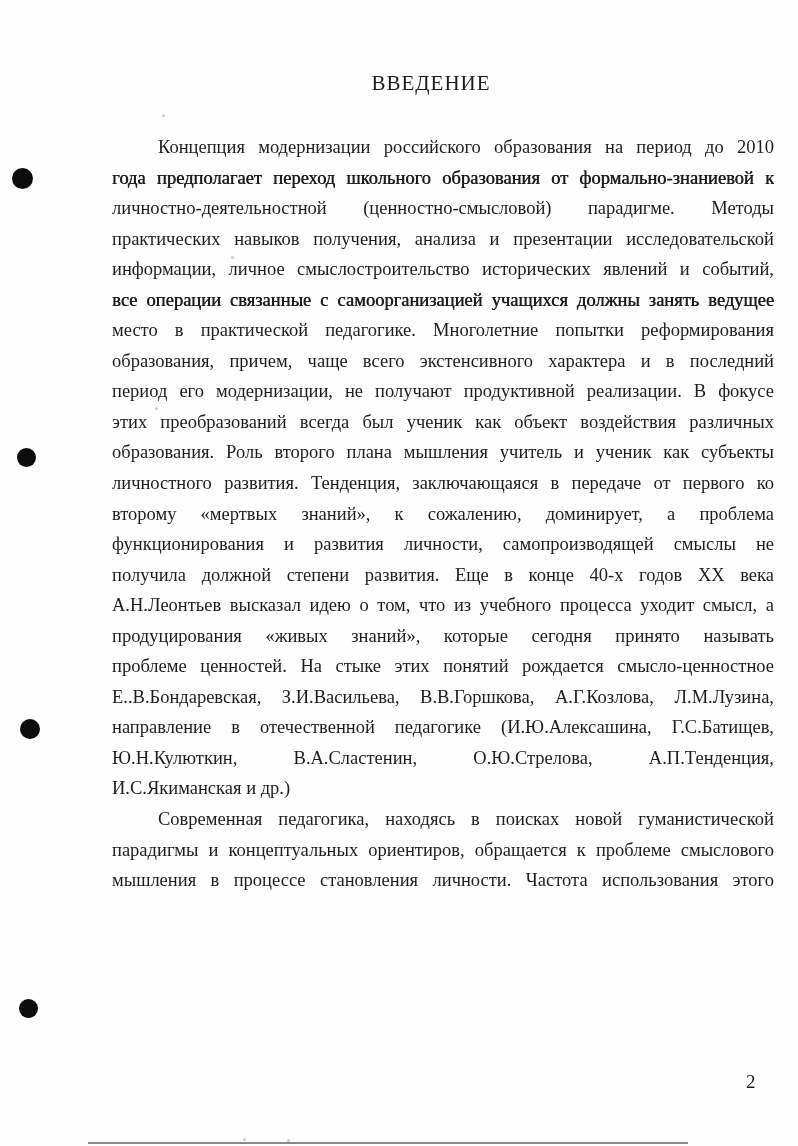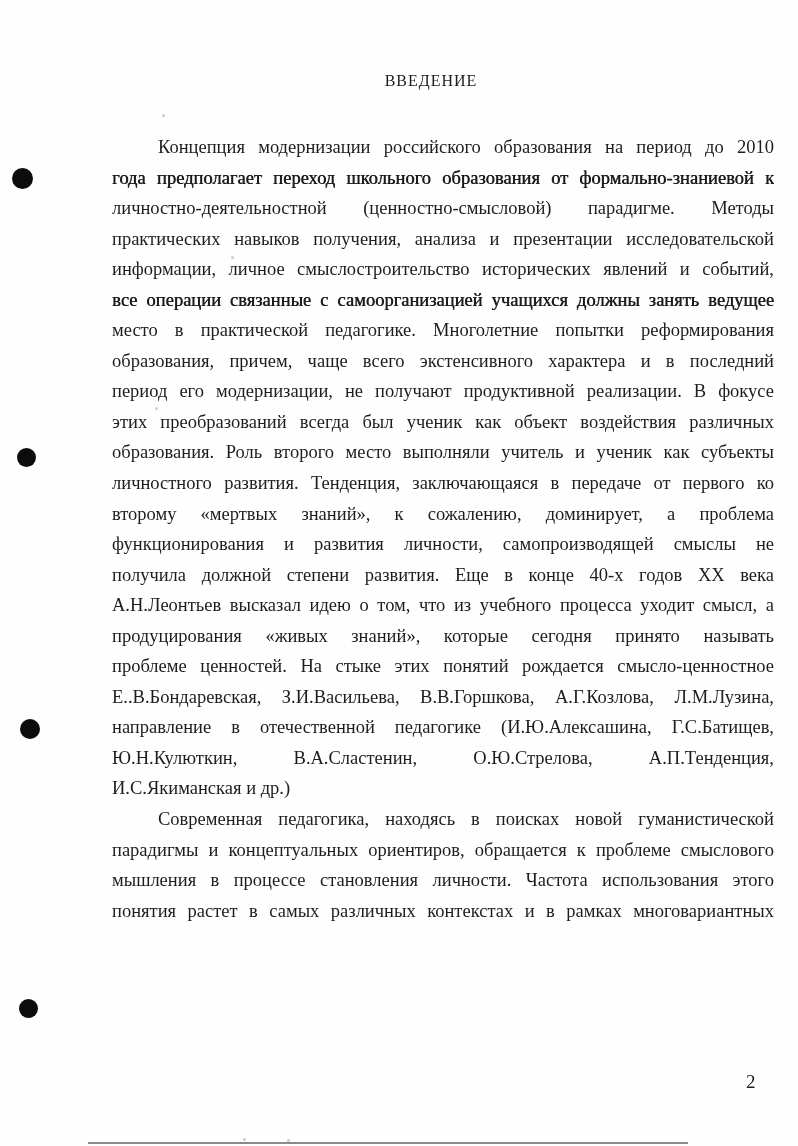--- a/index.html
+++ b/index.html
@@ -12,21 +12,21 @@
     font-family: "Liberation Serif", "DejaVu Serif", serif;
     color: #1d1d1d;
   }
   .title {
     position: absolute;
     top: 73px;
     left: 100px;
     width: 662px;
     margin: 0;
     text-align: center;
-    font-size: 16px;
+    font-size: 21px;
     font-weight: normal;
     letter-spacing: 1px;
     line-height: 1;
   }
   .body-text {
     position: absolute;
     top: 132px;
     left: 112px;
     width: 662px;
     font-size: 18.5px;
@@ -78,36 +78,35 @@
       <div class="line indent">Концепция модернизации российского образования на период до 2010</div>
       <div class="line dark">года предполагает переход школьного образования от формально-знаниевой к</div>
       <div class="line">личностно-деятельностной (ценностно-смысловой) парадигме. Методы</div>
       <div class="line">практических навыков получения, анализа и презентации исследовательской</div>
       <div class="line">информации, личное смыслостроительство исторических явлений и событий,</div>
       <div class="line dark">все операции связанные с самоорганизацией учащихся должны занять ведущее</div>
       <div class="line">место в практической педагогике. Многолетние попытки реформирования</div>
       <div class="line">образования, причем, чаще всего экстенсивного характера и в последний</div>
       <div class="line">период его модернизации, не получают продуктивной реализации. В фокусе</div>
       <div class="line">этих преобразований всегда был ученик как объект воздействия различных</div>
-      <div class="line">образования. Роль второго место выполняли учитель и ученик как субъекты</div>
+      <div class="line">образования. Роль второго плана мышления учитель и ученик как субъекты</div>
       <div class="line">личностного развития. Тенденция, заключающаяся в передаче от первого ко</div>
       <div class="line">второму «мертвых знаний», к сожалению, доминирует, а проблема</div>
       <div class="line">функционирования и развития личности, самопроизводящей смыслы не</div>
       <div class="line">получила должной степени развития. Еще в конце 40-х годов XX века</div>
       <div class="line">А.Н.Леонтьев высказал идею о том, что из учебного процесса уходит смысл, а</div>
       <div class="line">продуцирования «живых знаний», которые сегодня принято называть</div>
       <div class="line">проблеме ценностей. На стыке этих понятий рождается смысло-ценностное</div>
       <div class="line">Е..В.Бондаревская, З.И.Васильева, В.В.Горшкова, А.Г.Козлова, Л.М.Лузина,</div>
       <div class="line">направление в отечественной педагогике (И.Ю.Алексашина, Г.С.Батищев,</div>
       <div class="line">Ю.Н.Кулюткин, В.А.Сластенин, О.Ю.Стрелова, А.П.Тенденция,</div>
       <div class="line end">И.С.Якиманская и др.)</div>
       <div class="line indent">Современная педагогика, находясь в поисках новой гуманистической</div>
       <div class="line">парадигмы и концептуальных ориентиров, обращается к проблеме смыслового</div>
       <div class="line">мышления в процессе становления личности. Частота использования этого</div>
-      <div class="line">понятия растет в самых различных контекстах и в рамках многовариантных</div>
     </div>
 
   <div class="page-number">2</div>
 
   <div>
       <div class="dot" style="left: 11.5px; top: 167.5px; width: 21px; height: 21px;"></div>
       <div class="dot" style="left: 16.5px; top: 447.5px; width: 19px; height: 19px;"></div>
       <div class="dot" style="left: 20px; top: 719px; width: 20px; height: 20px;"></div>
       <div class="dot" style="left: 18.5px; top: 998.5px; width: 19px; height: 19px;"></div>
     </div>

